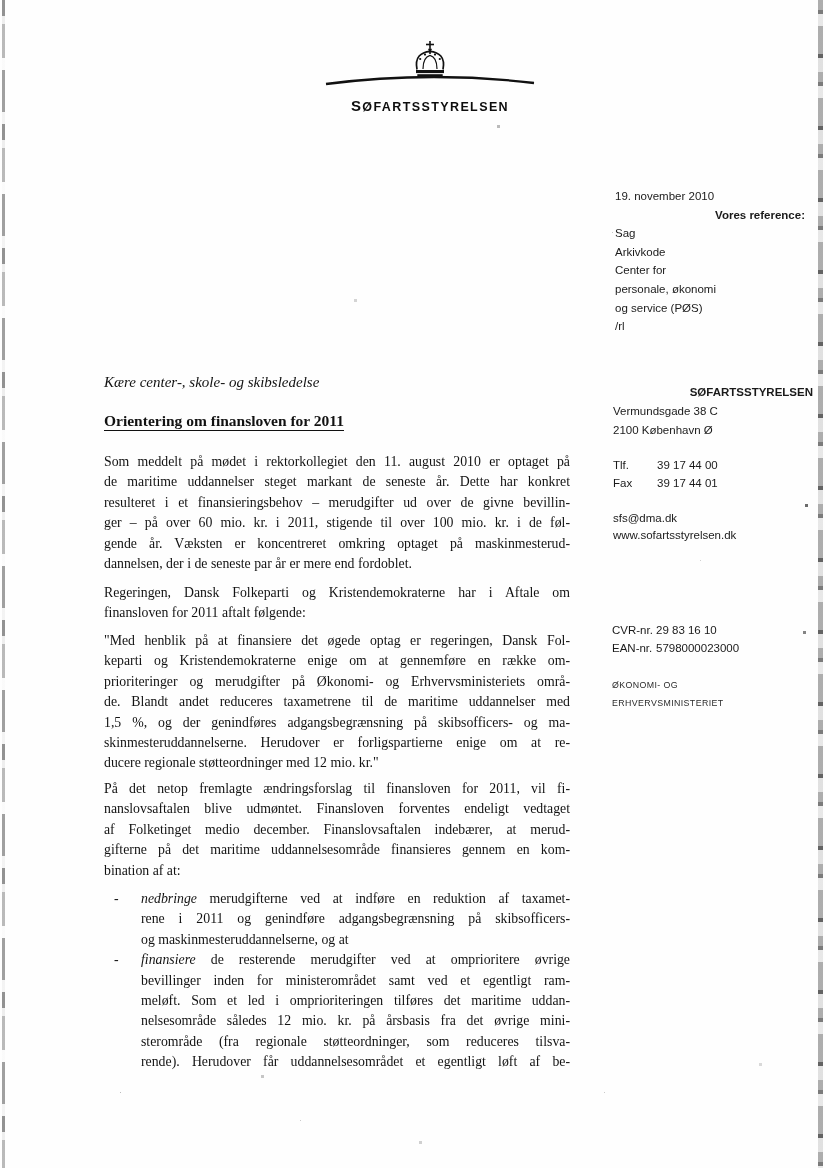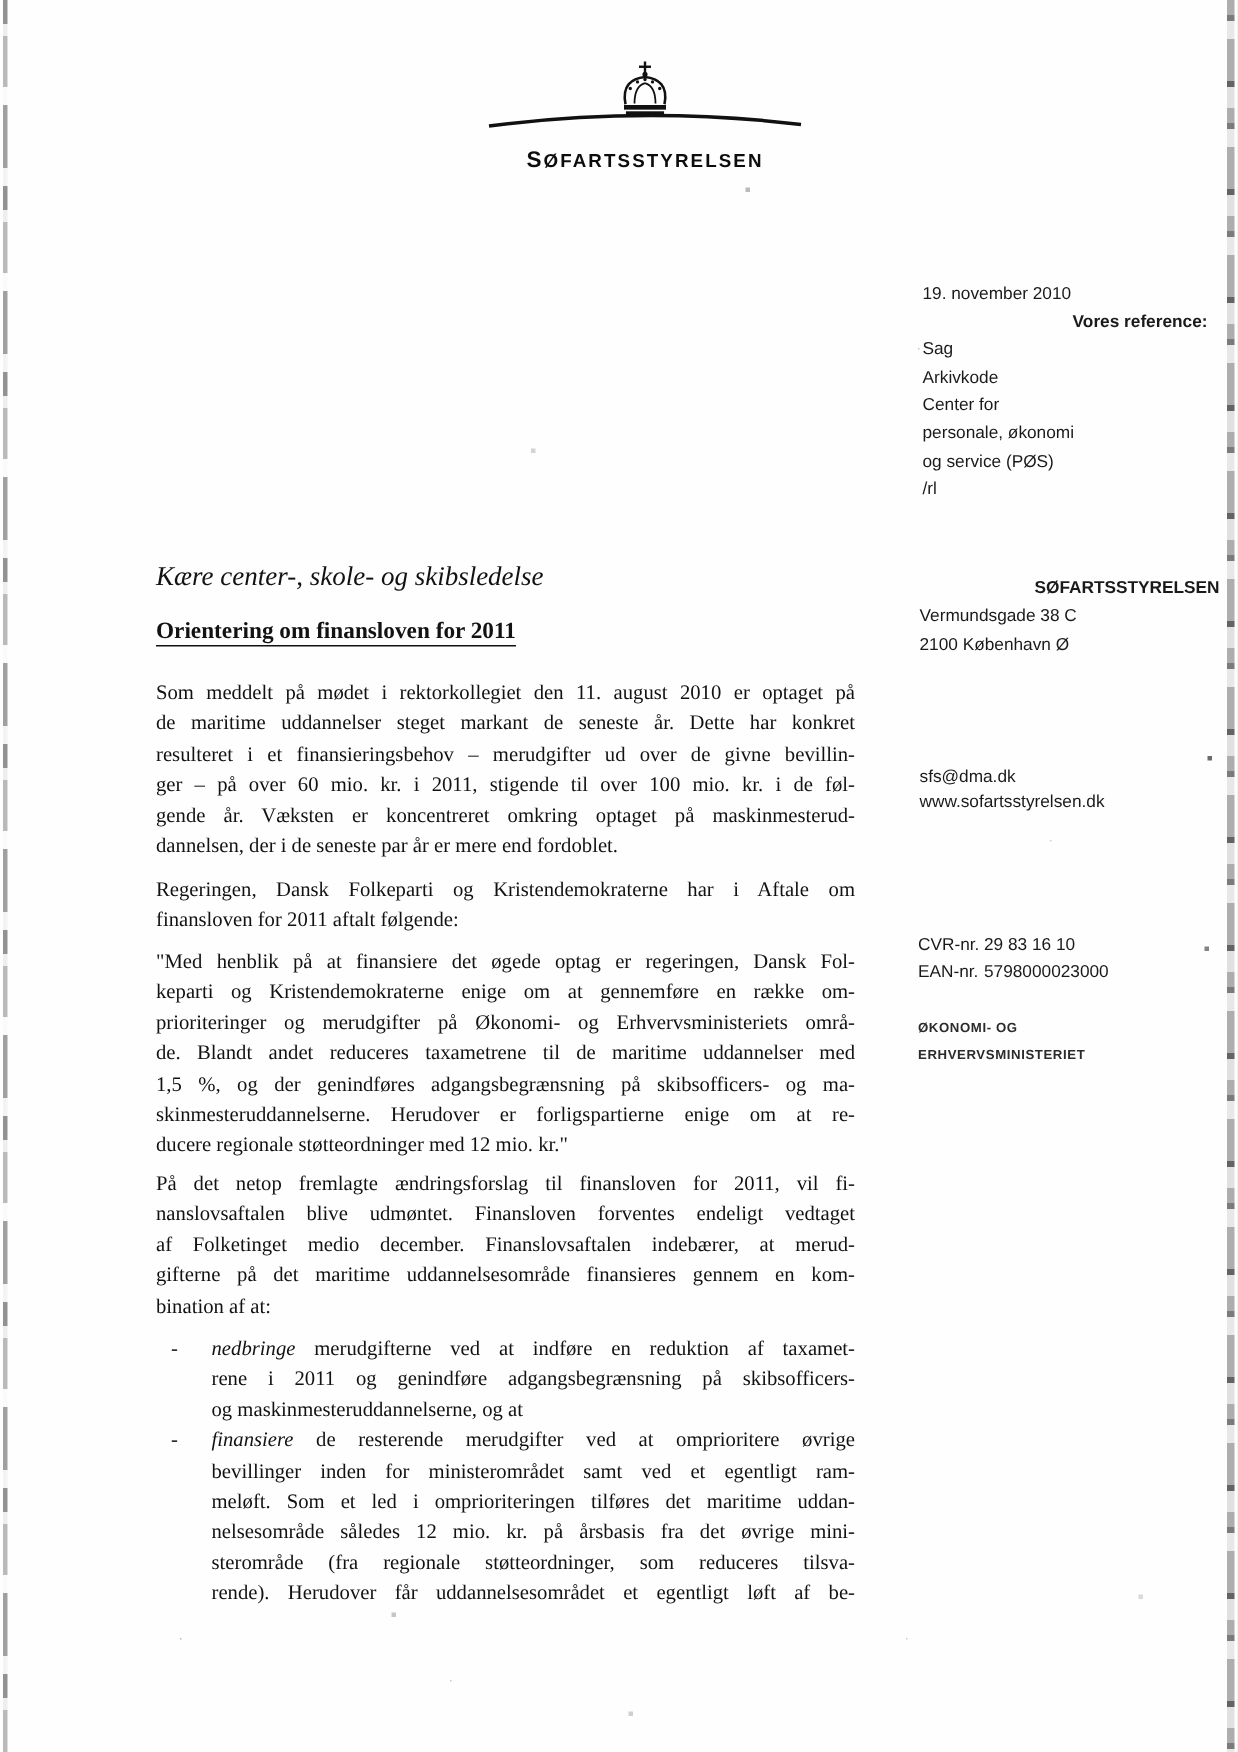--- a/index.html
+++ b/index.html
@@ -50,21 +50,21 @@
   .logo-text{
     margin-top:3px;
     font-family:"Liberation Sans", sans-serif;
     font-weight:bold;font-size:12.5px;letter-spacing:1.4px;
     color:#0d0d0d;white-space:nowrap;
   }
   .logo-text::first-letter{font-size:15px;}
 
   
   .addressee{position:absolute;left:113px;top:172px;font-size:15.5px;}
-  .salutation{position:absolute;left:104px;top:374px;font-size:18px;font-style:italic;}
+  .salutation{position:absolute;left:104px;top:374px;font-size:15px;font-style:italic;}
   .subject{position:absolute;left:104px;top:412px;font-size:15.5px;font-weight:bold;}
   .subject span{border-bottom:1.6px solid #111;padding-bottom:1px;text-align:right;}
 
   
   .para{position:absolute;left:104px;width:466px;font-size:13.8px;line-height:20.4px;}
   .line{text-align:justify;text-align-last:justify;white-space:nowrap;}
   .line.last{text-align-last:left;}
   .plain .line{text-align:left;text-align-last:left;}
   #p1{top:452px;} #p2{top:583px;} #quote{top:631px;} #p3{top:779px;}
 
@@ -76,21 +76,21 @@
   
   .side{position:absolute;font-family:"Liberation Sans", sans-serif;font-size:11.5px;color:#1a1a1a;}
   .ref-block{left:615px;top:187px;line-height:18.6px;width:190px;}
   .bold{font-weight:bold;text-align:right;}
   .addr-block{left:613px;top:383px;line-height:19px;width:200px;}
   .tel-block{left:613px;top:457px;line-height:17.6px;width:200px;}
   .row{display:flex;}
   .row .lbl{width:44px;flex:none;}
   .net-block{left:613px;top:510px;line-height:17.2px;width:200px;}
   .cvr-block{left:612px;top:621px;line-height:18.4px;width:205px;}
-  .ministry{left:612px;top:676px;line-height:18px;font-size:8.8px;font-weight:bold;letter-spacing:.4px;color:#2b2b2b;}
+  .ministry{left:612px;top:676px;line-height:18px;font-size:8.8px;font-weight:normal;letter-spacing:.4px;color:#2b2b2b;}
 </style>
 </head>
 <body>
 
 <div class="page">
 
   <div class="edge left"></div>
   <div class="edge right"></div>
   <div class="specks"></div>
 
@@ -185,20 +185,30 @@
         </div>
     </div>
   </div>
 
   <div class="side addr-block">
     <div class="bold">SØFARTSSTYRELSEN</div>
     <div>Vermundsgade 38 C</div>
     <div>2100 København Ø</div>
   </div>
 
+  <div class="side tel-block">
+    <div class="row">
+      <span class="lbl">Tlf.</span>
+      <span>39 17 44 00</span>
+    </div>
+    <div class="row">
+      <span class="lbl">Fax</span>
+      <span>39 17 44 01</span>
+    </div>
+  </div>
 
   <div class="side net-block">
     <div>sfs@dma.dk</div>
     <div>www.sofartsstyrelsen.dk</div>
   </div>
 
   <div class="side cvr-block">
     <div class="row">
       <span class="lbl">CVR-nr.</span>
       <span>29 83 16 10</span>

